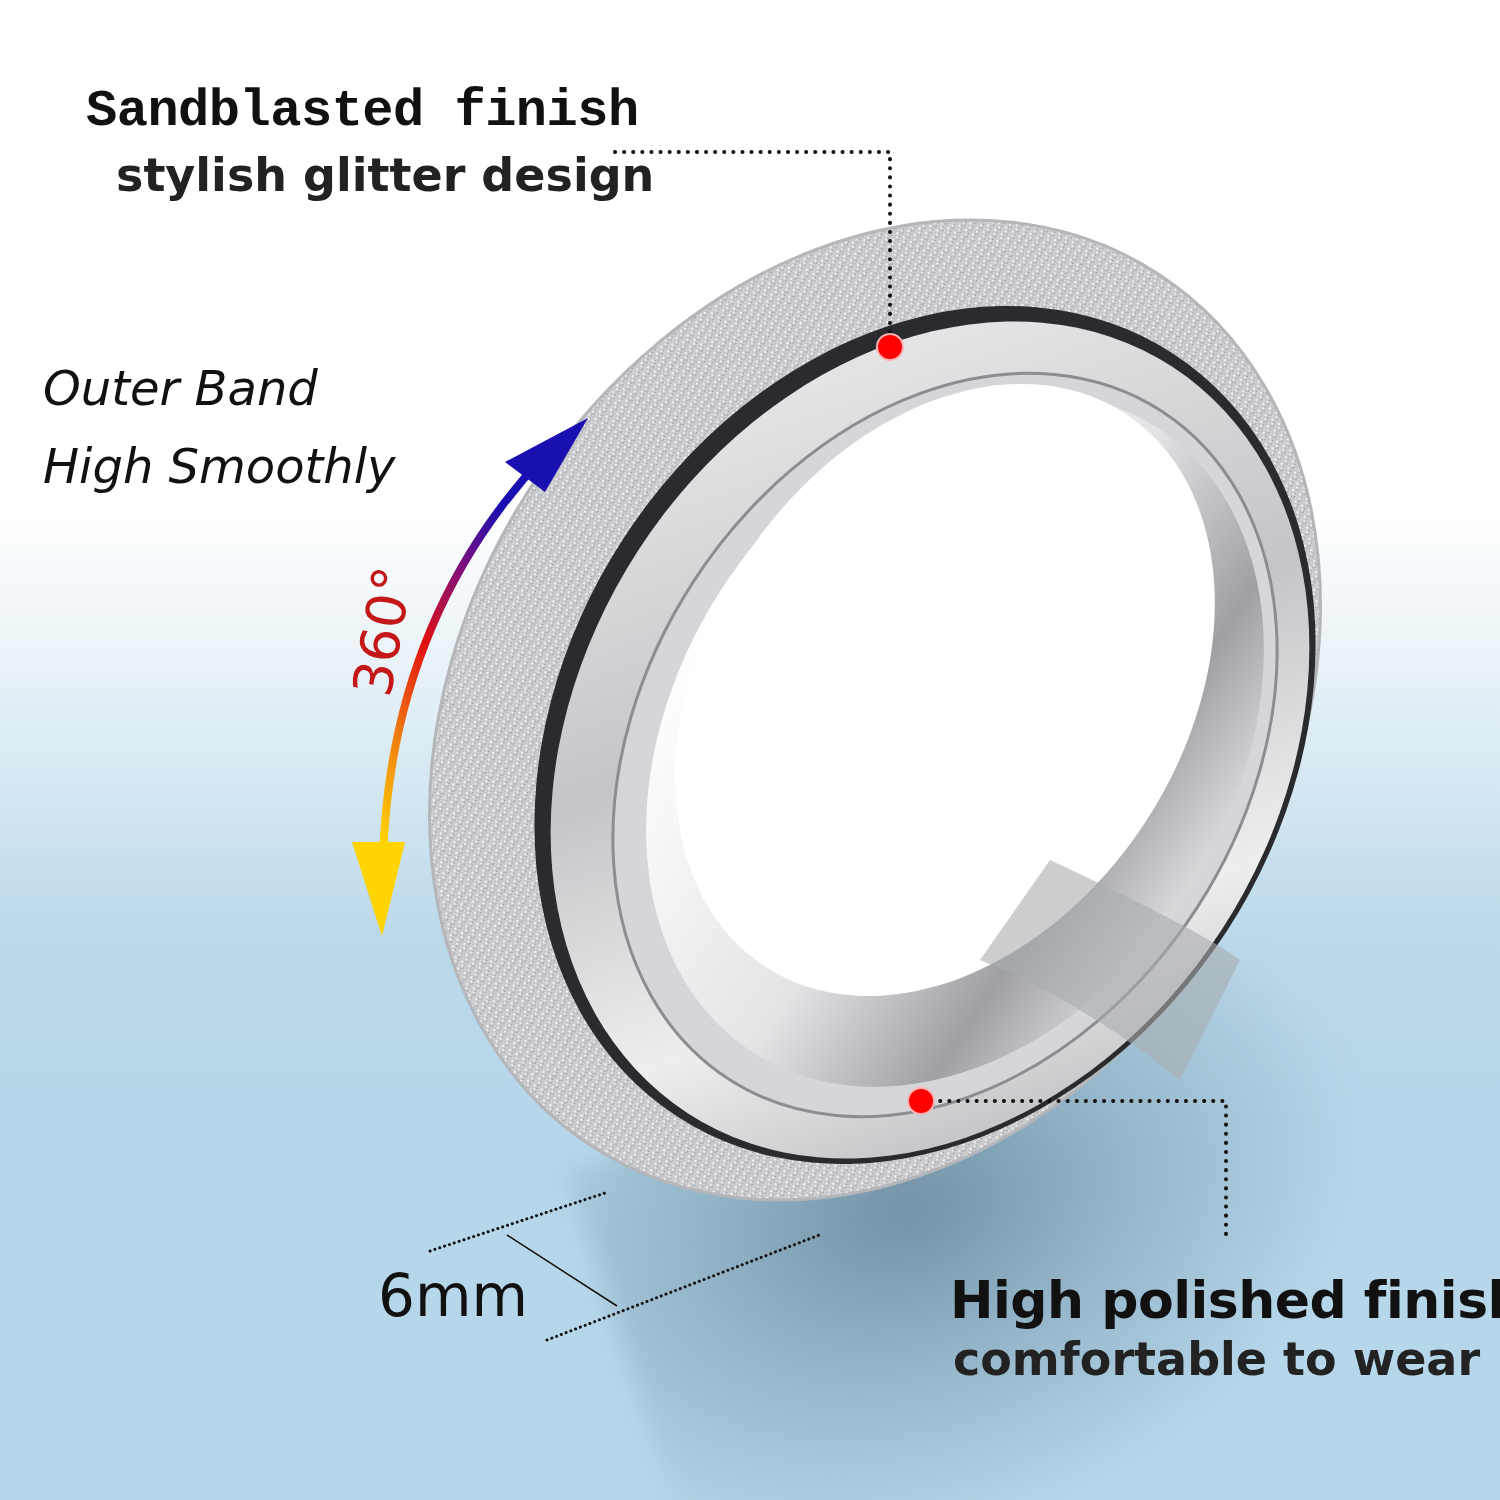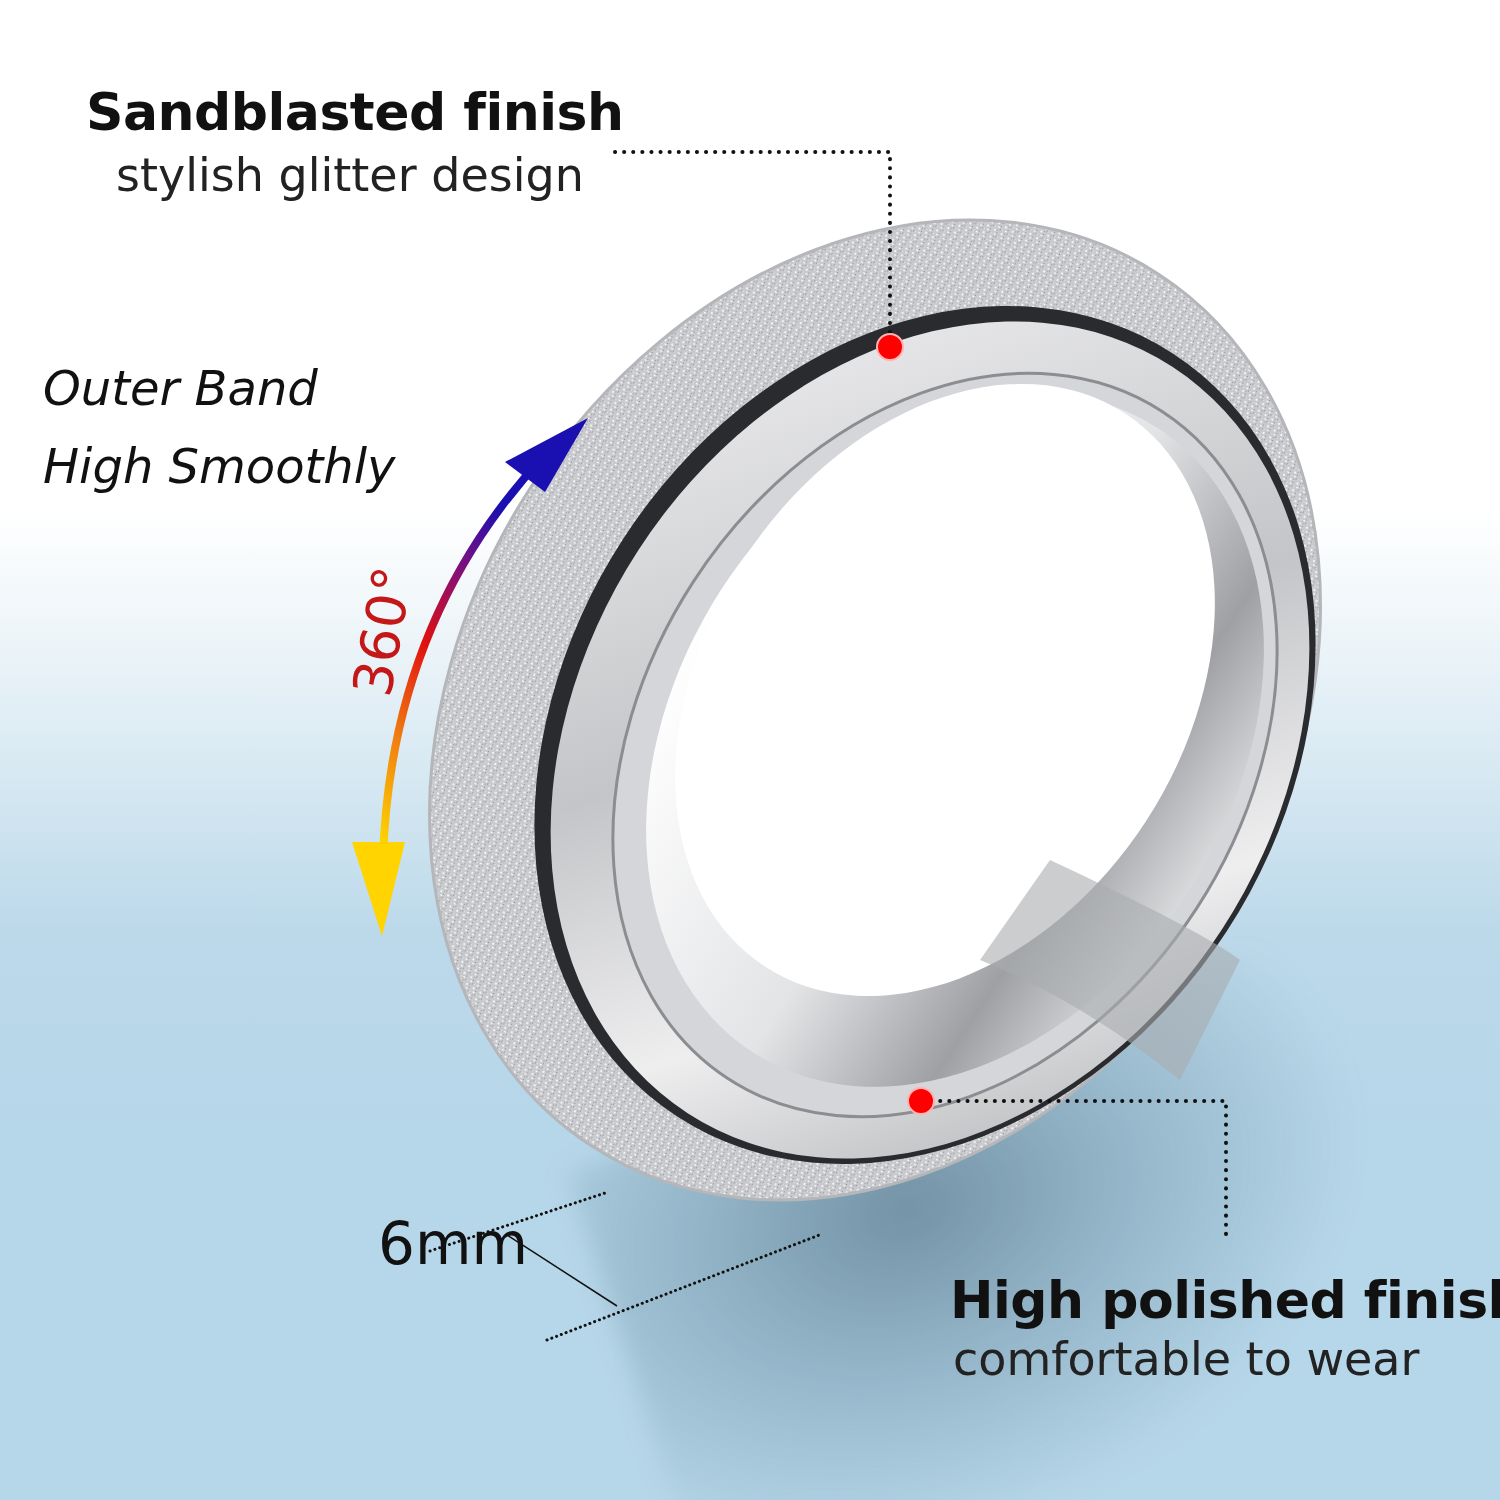--- a/index.html
+++ b/index.html
@@ -13,21 +13,21 @@
     }
     .shadow {
       position: absolute; left: 620px; top: 1040px; width: 780px; height: 470px;
       background: radial-gradient(ellipse at 40% 30%, rgba(60,90,110,0.55) 0%, rgba(90,125,145,0.35) 35%, rgba(182,214,233,0) 70%);
       transform: rotate(-18deg);
       filter: blur(12px);
     }
     svg.art { position: absolute; left: 0; top: 0; }
     .txt { position: absolute; color: #111; white-space: nowrap; }
     .h-bold { font-weight: bold; font-size: 52px; letter-spacing: -0.5px; }
-    .h-sub  { font-size: 46px; font-weight: normal; color: #222; }
+    .h-sub  { font-size: 46px; font-weight: bold; color: #222; }
     .h-mid  { font-size: 48px; color: #111; line-height: 76px; font-style: italic; }
     .dim    { font-size: 58px; color: #111; }
     .deg {
       position: absolute; left: 318px; top: 600px; color: #c41818; font-size: 54px;
       transform: rotate(-80deg); transform-origin: center; white-space: nowrap;
     }
   </style>
 </head>
 <body>
 
@@ -99,24 +99,24 @@
     <line x1="507" y1="1235" x2="617" y2="1306" stroke="#111" stroke-width="1.5"></line>
   </g>
 
   <g>
     <path d="M 383 860 Q 390 620 545 455" fill="none" stroke="url(#arrowGrad)" stroke-width="8" stroke-linecap="round"></path>
     <polygon points="588,418 505,462 545,492" fill="#1a0fb0"></polygon>
     <polygon points="352,842 405,842 382,936" fill="#ffd400"></polygon>
   </g>
 </svg>
 
-<div class="txt h-bold" style="left:86px; top:82px;">Sandblasted finish</div>
+<div class="txt h-bold" style="left:86px; top:82px;font-family:Liberation Mono, monospace;">Sandblasted finish</div>
 <div class="txt h-sub" style="left:116px; top:148px;">stylish glitter design</div>
 
 <div class="txt h-mid" style="left:43px; top:350px;">Outer Band</div>
 <div class="txt h-mid" style="left:43px; top:428px;">High Smoothly</div>
 
 <div class="deg">360°</div>
 
-<div class="txt dim" style="left:378px; top:1210px;text-align:center;">6mm</div>
+<div class="txt dim" style="left:378px; top:1262px;text-align:center;">6mm</div>
 
 <div class="txt h-bold" style="left:950px; top:1270px;">High polished finish</div>
 <div class="txt h-sub" style="left:953px; top:1332px;">comfortable to wear</div>
 
 </body></html>

